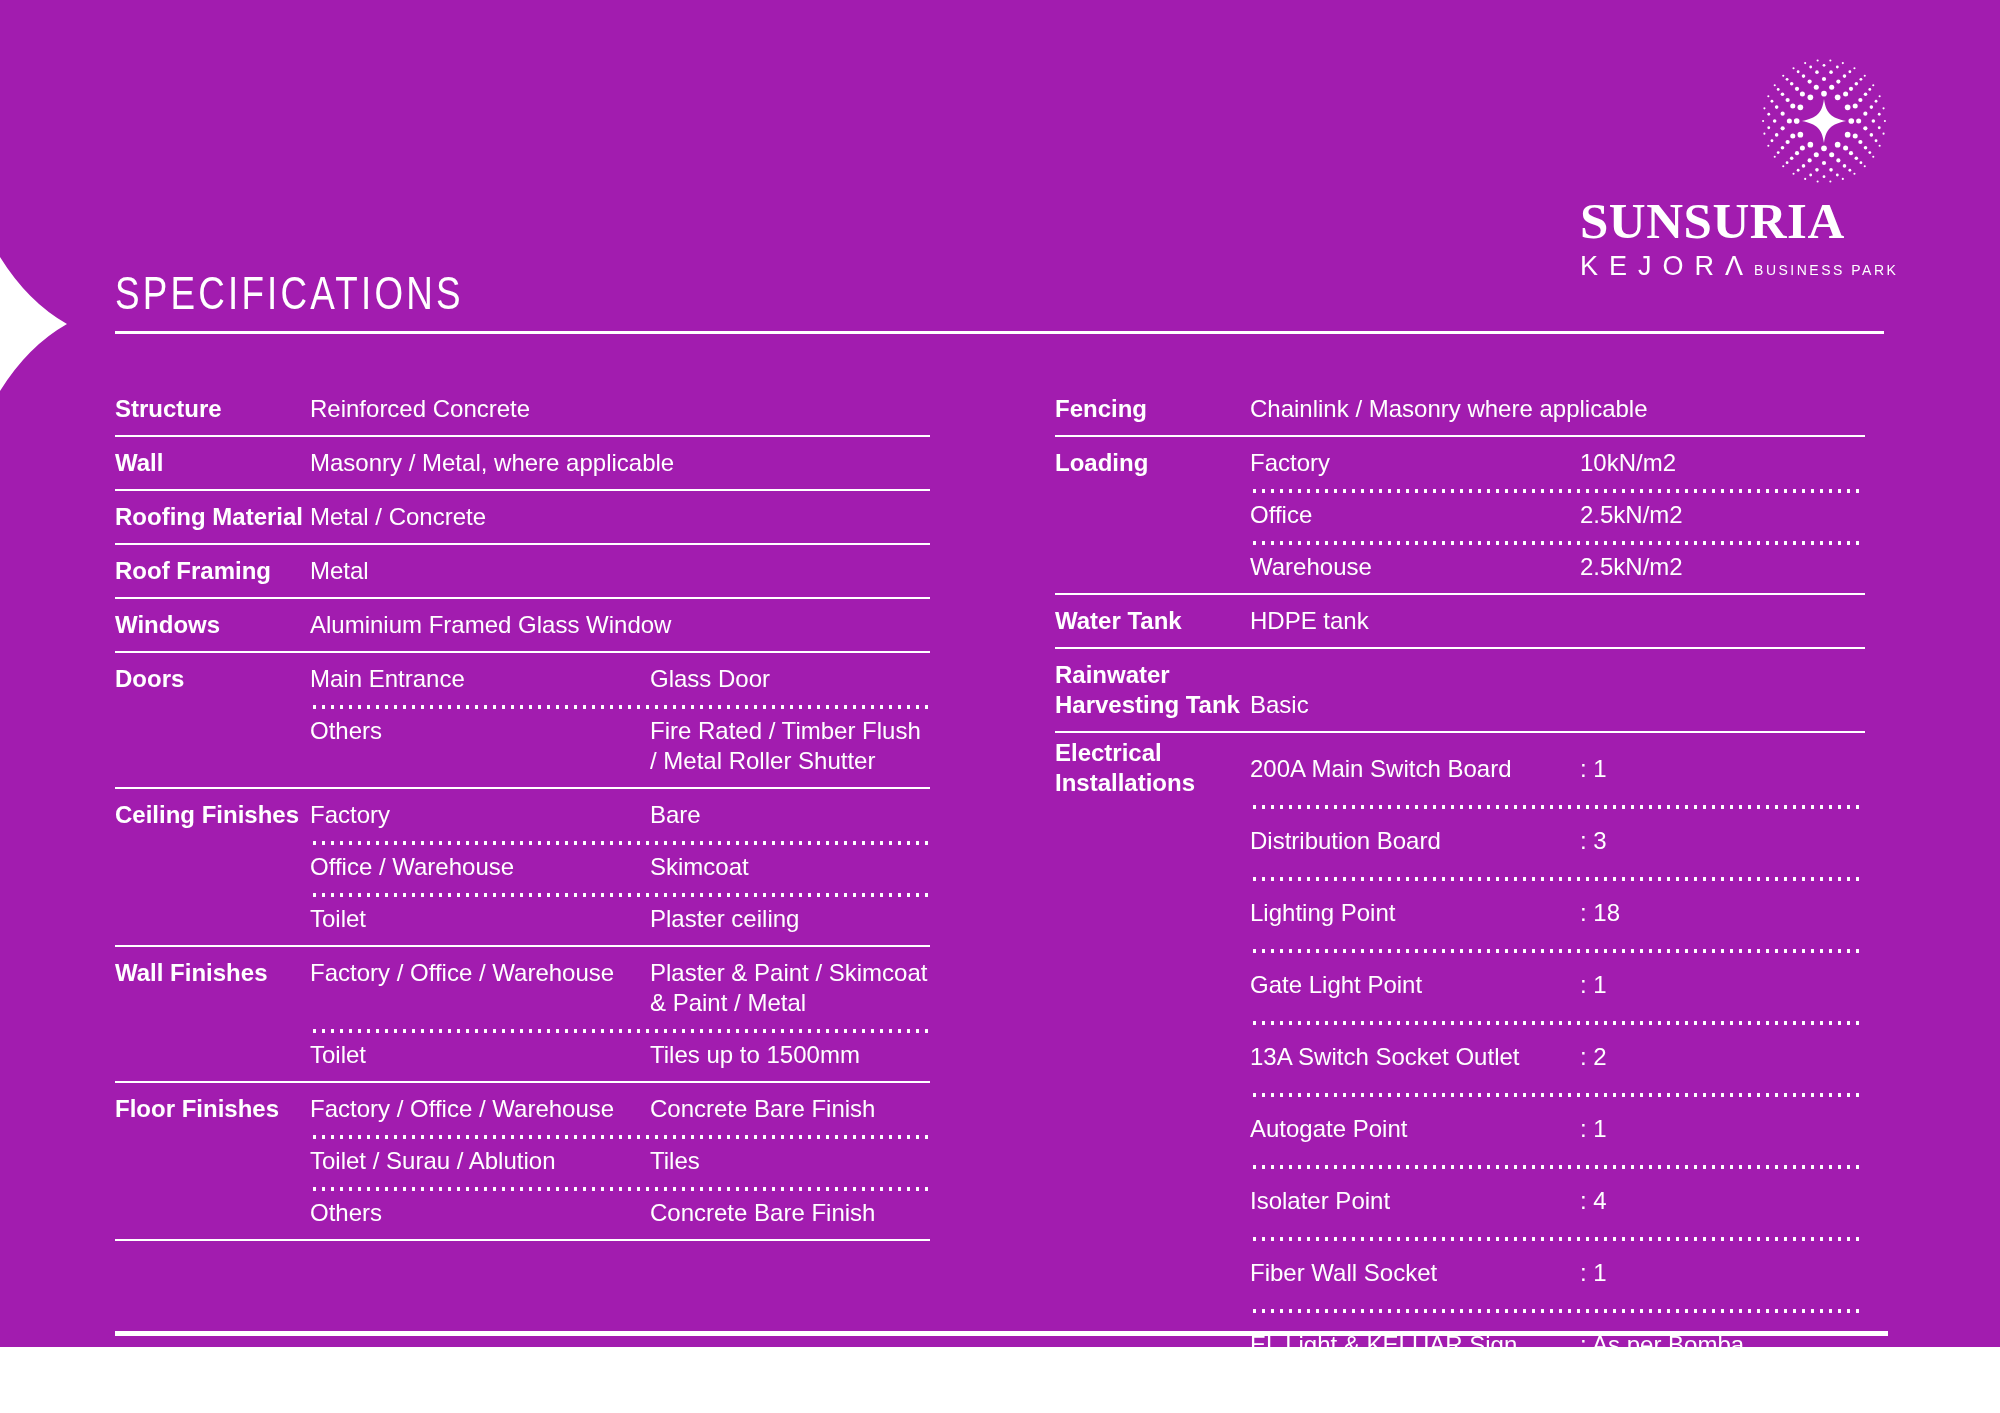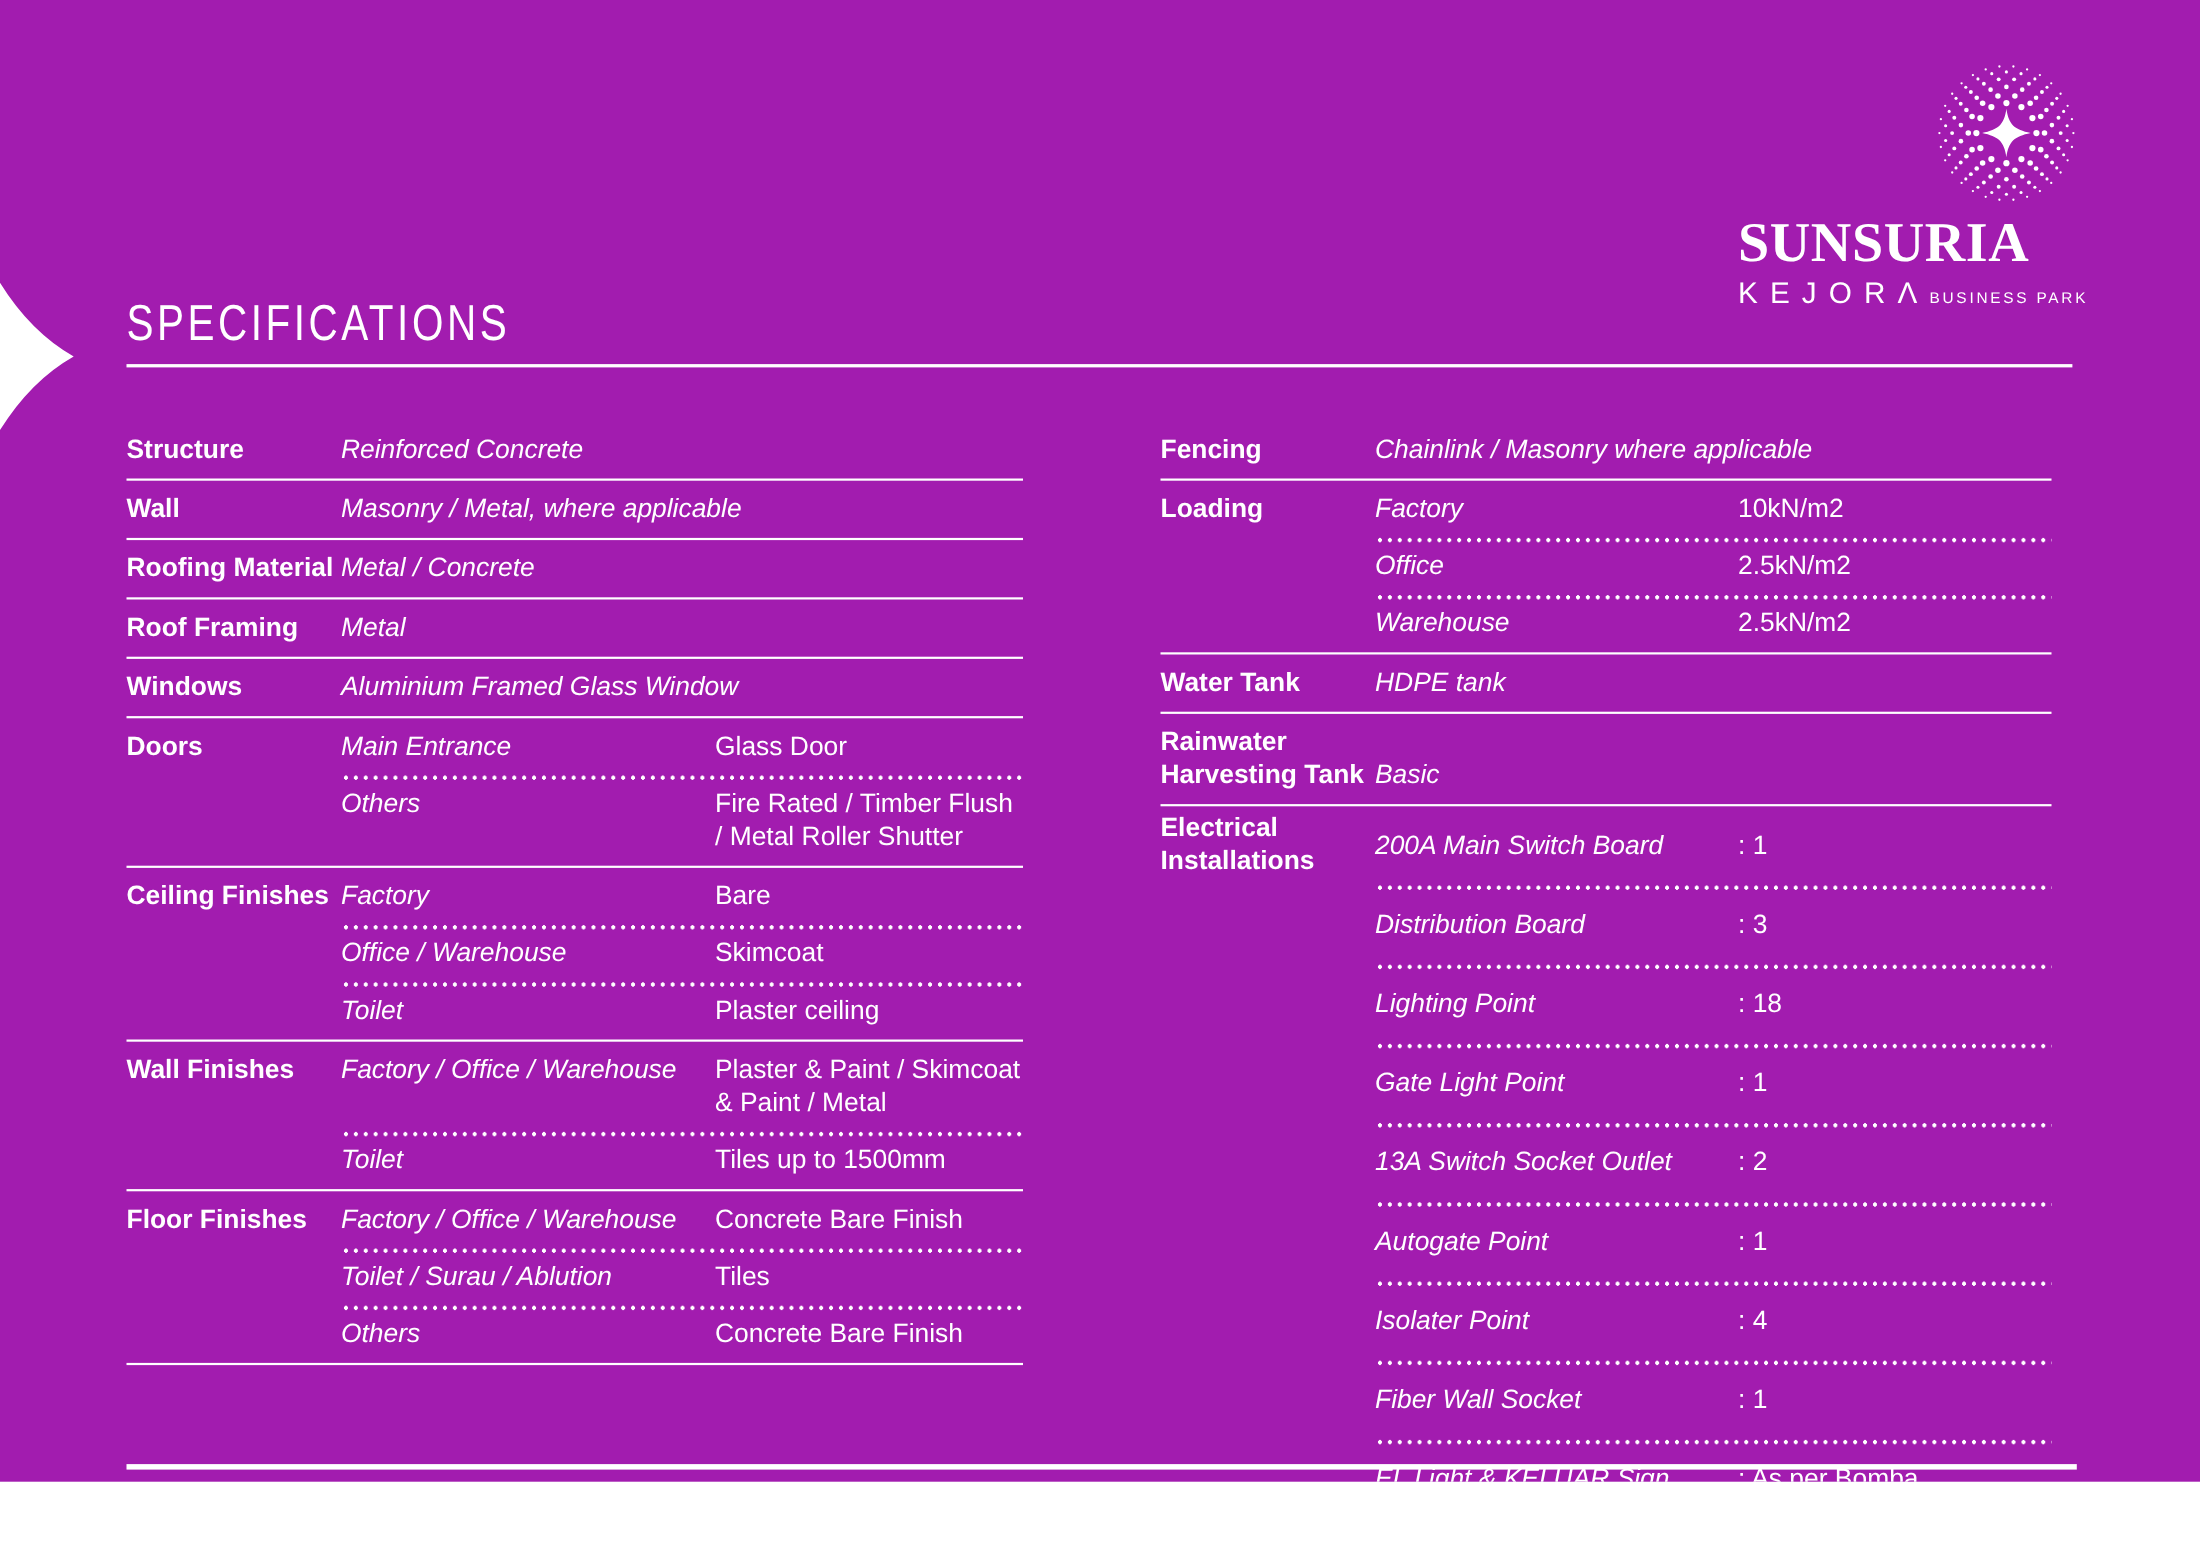--- a/index.html
+++ b/index.html
@@ -40,21 +40,21 @@
   .sec { display:flex; border-bottom:2px solid #FFFFFF; align-items:flex-start; }
   .sec.no-rule { border-bottom:none; }
   .sec.bottom-align { align-items:flex-end; }
   .sec-label { width:195px; flex-shrink:0; font-weight:bold; padding:11px 0; line-height:30px; }
   .sec-rows { flex:1; display:flex; flex-direction:column; min-width:0; }
   .row { display:flex; padding:11px 0; line-height:30px; }
   .row + .row {
     background-image:radial-gradient(circle, #FFFFFF 1.8px, rgba(255,255,255,0) 1.9px);
     background-size:9px 4px; background-repeat:repeat-x; background-position:left top;
   }
-  .c1 { width:340px; flex-shrink:0; padding-right:12px; box-sizing:border-box;font-style:italic; }
+  .c1 { width:340px; flex-shrink:0; padding-right:12px; box-sizing:border-box; }
   .col-right .c1 { width:330px; }
   .c2 { flex:1; min-width:0; }
   .row.single .c1 { width:auto; flex:1; padding-right:0; }
 
   
   .sec.tight .sec-label { padding:5px 0; }
   .sec.tight .row { padding:21px 0; }
   .sec.tight .sec-rows {
     padding-bottom:4px;
     background-image:radial-gradient(circle, #FFFFFF 1.8px, rgba(255,255,255,0) 1.9px);

